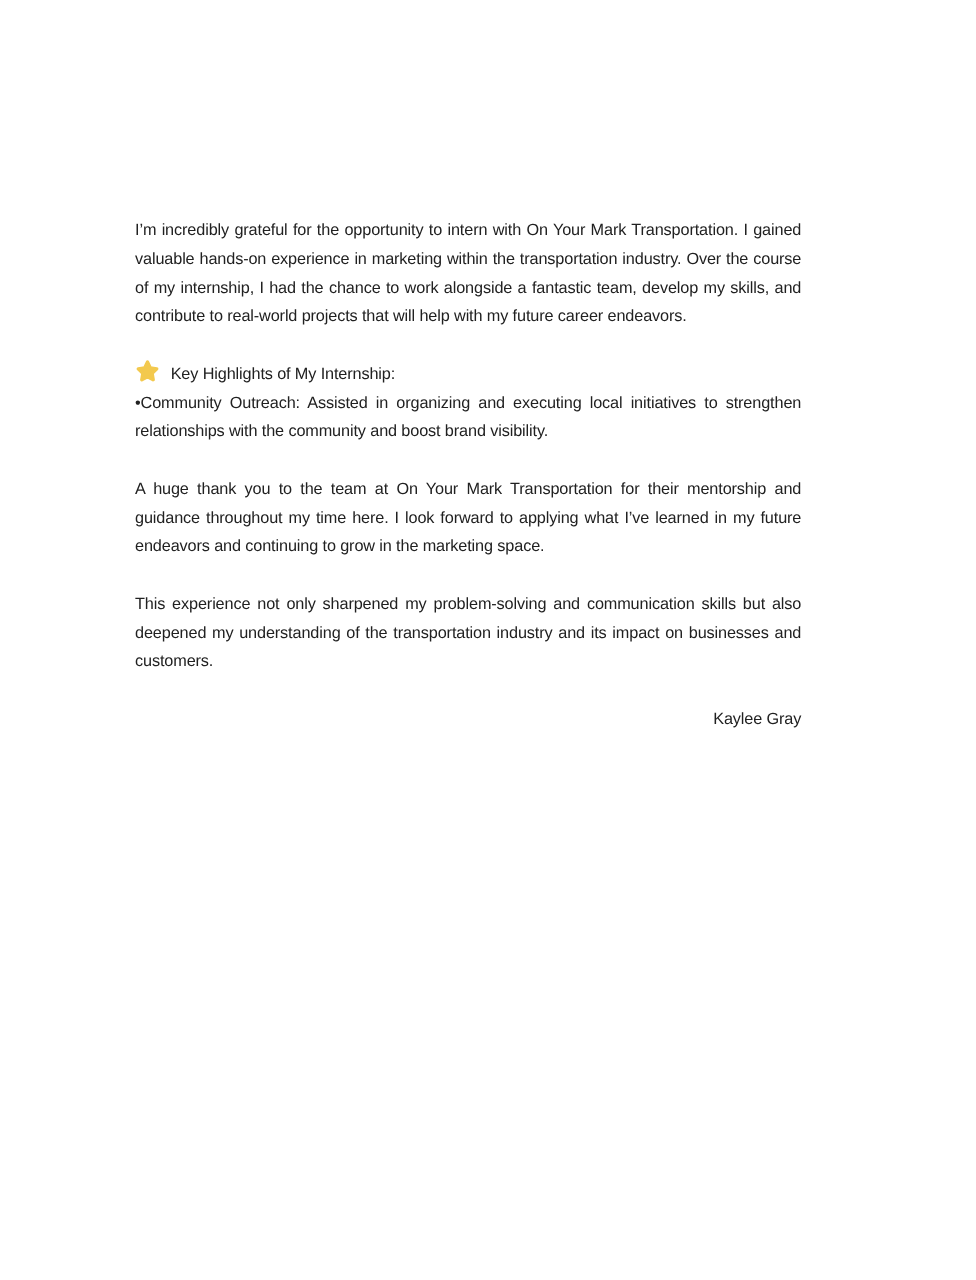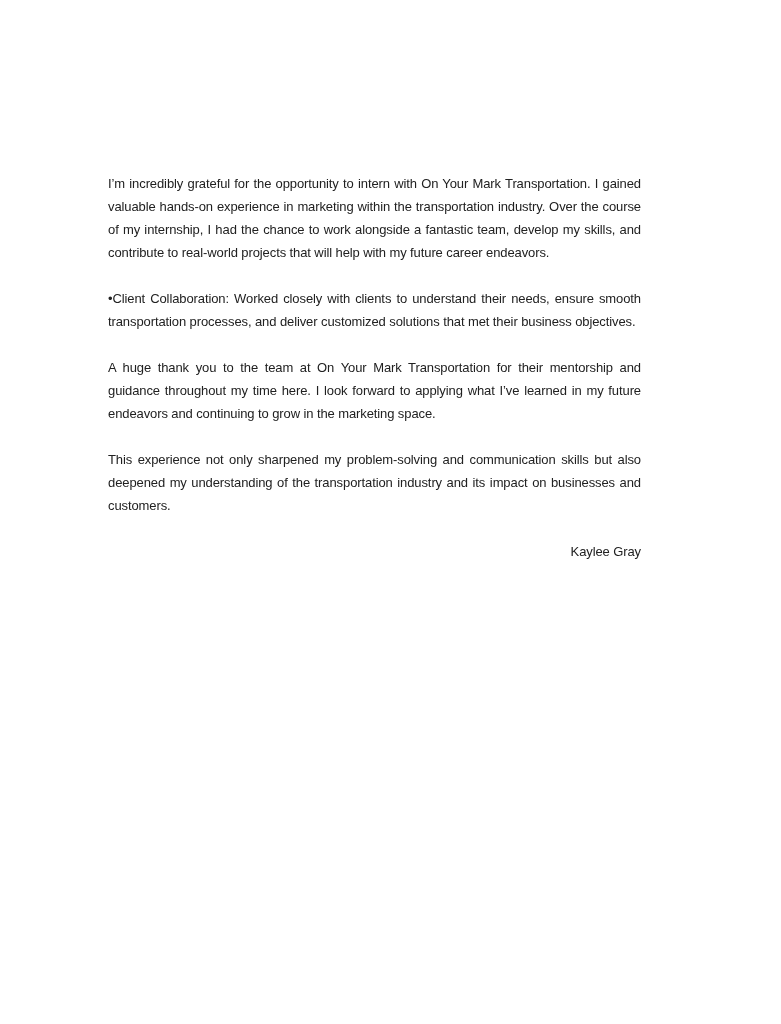--- a/index.html
+++ b/index.html
@@ -56,21 +56,29 @@
 </style>
 </head>
 <body>
 
 <div class="letter-page">
   <div class="letter-content">
 
     <p>I’m incredibly grateful for the opportunity to intern with On Your Mark Transportation. I gained valuable hands-on experience in marketing within the transportation industry. Over the course of my internship, I had the chance to work alongside a fantastic team, develop my skills, and contribute to real-world projects that will help with my future career endeavors.</p>
 
     <div class="highlights">
-      <p class="bullet">•Client Collaboration: Worked closely with clients to understand their needs, ensure smooth transportation processes, and deliver customized solutions that met their business objectives.</p>
+      <div class="heading-line">
+        <span class="star">
+          <svg viewBox="0 0 24 24" xmlns="http://www.w3.org/2000/svg" aria-hidden="true">
+            <path d="M12 3.2l2.75 5.57 6.15.9-4.45 4.33 1.05 6.12L12 17.23l-5.5 2.89 1.05-6.12L3.1 9.67l6.15-.9z" fill="#F3C94E" stroke="#F3C94E" stroke-width="3.2" stroke-linejoin="round"></path>
+          </svg>
+        </span>
+        <span>Key Highlights of My Internship:</span>
+      </div>
+      <p class="bullet">•Community Outreach: Assisted in organizing and executing local initiatives to strengthen relationships with the community and boost brand visibility.</p>
     </div>
 
     <p>A huge thank you to the team at On Your Mark Transportation for their mentorship and guidance throughout my time here. I look forward to applying what I’ve learned in my future endeavors and continuing to grow in the marketing space.</p>
 
     <p>This experience not only sharpened my problem-solving and communication skills but also deepened my understanding of the transportation industry and its impact on businesses and customers.</p>
 
     <p class="signature">Kaylee Gray</p>
 
   </div>
 </div>

